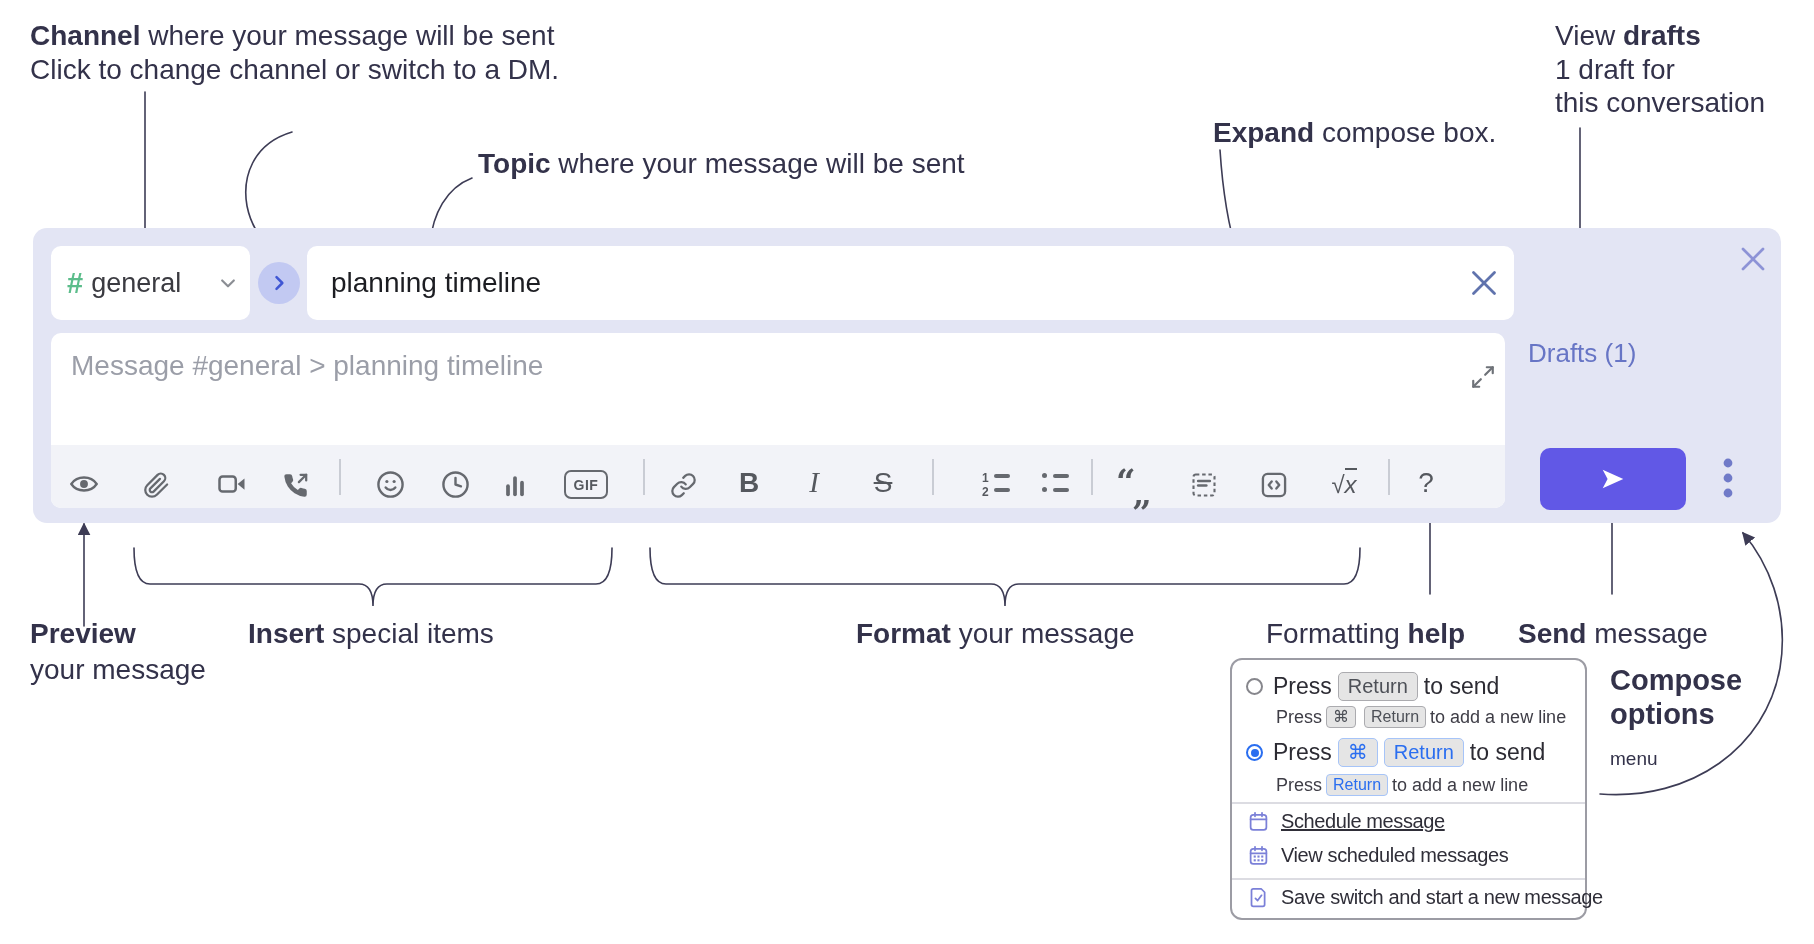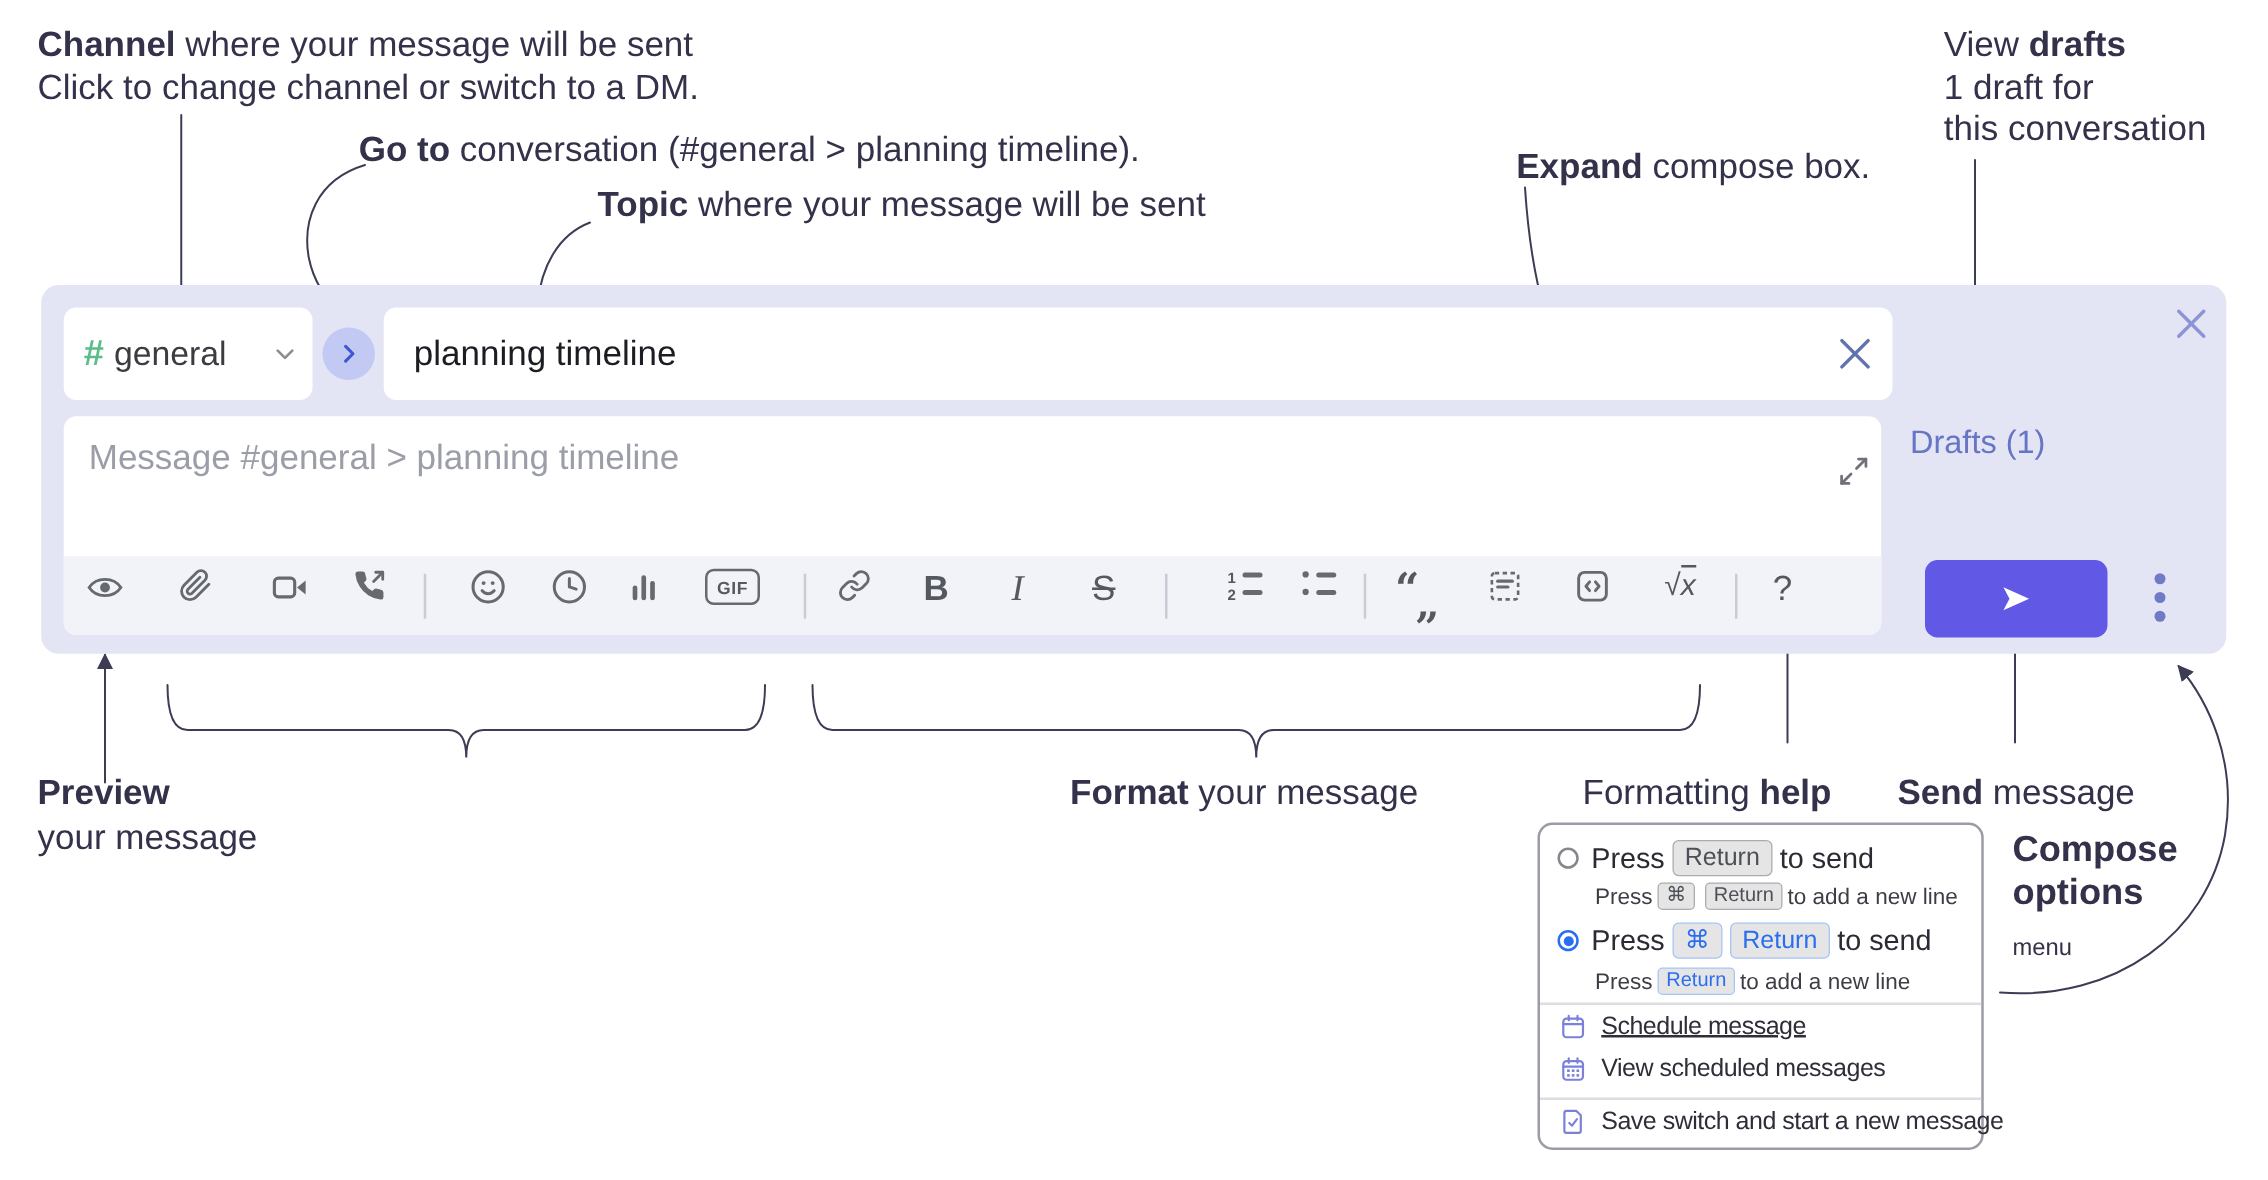--- a/index.html
+++ b/index.html
@@ -19,21 +19,21 @@
   .topicbox{position:absolute;left:307px;top:246px;width:1207px;height:74px;background:#fff;border-radius:10px;}
   .topicbox input{position:absolute;left:24px;top:0;width:1100px;height:74px;border:none;outline:none;
                   font-family:inherit;font-size:28px;color:#1c1d22;background:transparent;padding:0;}
   .clearx{position:absolute;right:16px;top:23px;width:28px;height:28px;cursor:pointer;}
   .closex{position:absolute;left:1738px;top:244px;width:30px;height:30px;cursor:pointer;}
   .msgbox{position:absolute;left:51px;top:333px;width:1454px;height:175px;background:#fff;border-radius:10px;}
   .placeholder{position:absolute;left:71px;top:350px;font-size:28px;color:#9b9ea8;}
   .expandic{position:absolute;left:1470px;top:364px;width:26px;height:26px;cursor:pointer;}
   .draftslink{position:absolute;left:1528px;top:338px;font-size:26px;color:#6775c5;cursor:pointer;}
   .toolbar{position:absolute;left:51px;top:445px;width:1454px;height:63px;background:#f2f3f8;border-radius:0 0 10px 10px;}
-  .tb{position:absolute;top:455px;width:44px;height:44px;display:flex;align-items:flex-start;justify-content:center;
+  .tb{position:absolute;top:455px;width:44px;height:44px;display:flex;align-items:flex-end;justify-content:center;
       color:#66696f;cursor:pointer;}
   .tbdiv{position:absolute;top:459px;width:2px;height:36px;background:#c9ccd4;}
   .tglyph{font-size:28px;color:#55585e;}
   .gifbox{border:2.4px solid #66696f;border-radius:7px;width:40px;height:25px;display:flex;align-items:center;justify-content:center;}
   .gifbox span{font-size:14px;font-weight:bold;color:#55585e;letter-spacing:0.5px;}
   .strk{text-decoration:line-through;font-size:28px;color:#55585e;}
   .itl{font-style:italic;font-family:"Liberation Serif","DejaVu Serif",serif;font-size:29px;color:#55585e;}
   .mathx{font-size:24px;color:#55585e;}
   .mathx .xx{font-style:italic;border-top:2px solid #55585e;padding-top:1px;}
   .quoteic{position:relative;width:36px;height:34px;font-family:"DejaVu Serif","Liberation Serif",serif;font-weight:bold;color:#55585e;}
@@ -83,21 +83,20 @@
       <path d="M1430,518 L1430,594"></path>
       <path d="M1612,518 L1612,594"></path>
       <path d="M1600,794 C1692,801 1766,747 1780,668 C1790,608 1766,560 1743,533" marker-end="url(#arr)"></path>
       <path d="M134,548 Q134,584 150,584 L359,584 Q373,584 373,606 Q373,584 387,584 L596,584 Q612,584 612,548"></path>
       <path d="M650,548 Q650,584 666,584 L991,584 Q1005,584 1005,606 Q1005,584 1019,584 L1344,584 Q1360,584 1360,548"></path>
     </g>
   </svg>
 
   <div class="ann" style="left:30px;top:20px;"><b>Channel</b><span> where your message will be sent</span></div>
   <div class="ann it" style="left:30px;top:54px;">Click to change channel or switch to a DM.</div>
-  <div class="ann" style="left:287px;top:104px;"><b>Go to</b><span> conversation (#general &gt; planning timeline).</span></div>
   <div class="ann" style="left:478px;top:148px;"><b>Topic</b><span> where your message will be sent</span></div>
   <div class="ann" style="left:1213px;top:117px;"><b>Expand</b><span> compose box.</span></div>
   <div class="ann" style="left:1555px;top:20px;"><span>View </span><b>drafts</b></div>
   <div class="ann it" style="left:1555px;top:54px;">1 draft for</div>
   <div class="ann it" style="left:1555px;top:87px;">this conversation</div>
 
   <div class="compose-bg"></div>
 
   <div class="chanbox">
     <span class="hash">#</span>
@@ -269,20 +268,21 @@
   <div class="dotsbtn">
     <svg width="12" height="46" viewBox="0 0 12 46">
       <circle cx="6" cy="6" r="4.4" fill="#707ac8"></circle>
         <circle cx="6" cy="21" r="4.4" fill="#707ac8"></circle>
         <circle cx="6" cy="36" r="4.4" fill="#707ac8"></circle>
     </svg>
   </div>
 
   <div class="ann" style="left:30px;top:618px;"><b>Preview</b></div>
   <div class="ann" style="left:30px;top:654px;">your message</div>
+  <div class="ann" style="left:248px;top:618px;"><b>Insert</b><span> special items</span></div>
   <div class="ann" style="left:856px;top:618px;"><b>Format</b><span> your message</span></div>
   <div class="ann" style="left:1266px;top:618px;"><span>Formatting </span><b>help</b></div>
   <div class="ann" style="left:1518px;top:618px;"><b>Send</b><span> message</span></div>
   <div class="ann" style="left:1610px;top:664px;font-size:29px;"><b>Compose</b></div>
   <div class="ann" style="left:1610px;top:698px;font-size:29px;"><b>options</b></div>
   <div class="ann" style="left:1610px;top:732px;font-size:19px;margin-top:16px;">menu</div>
 
   <div class="popup">
     <div class="prow" style="top:12px;">
       <span class="radio"></span>

